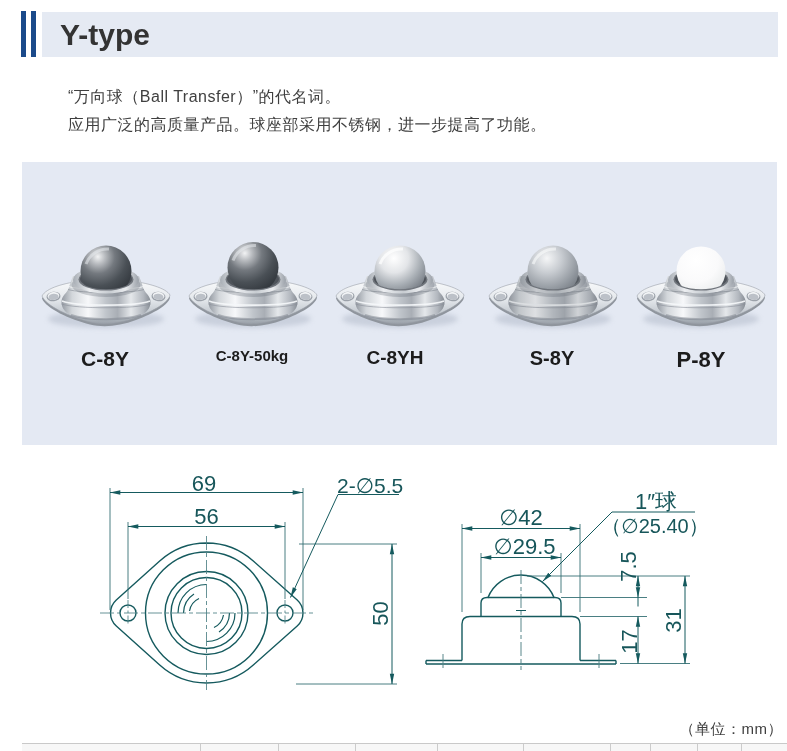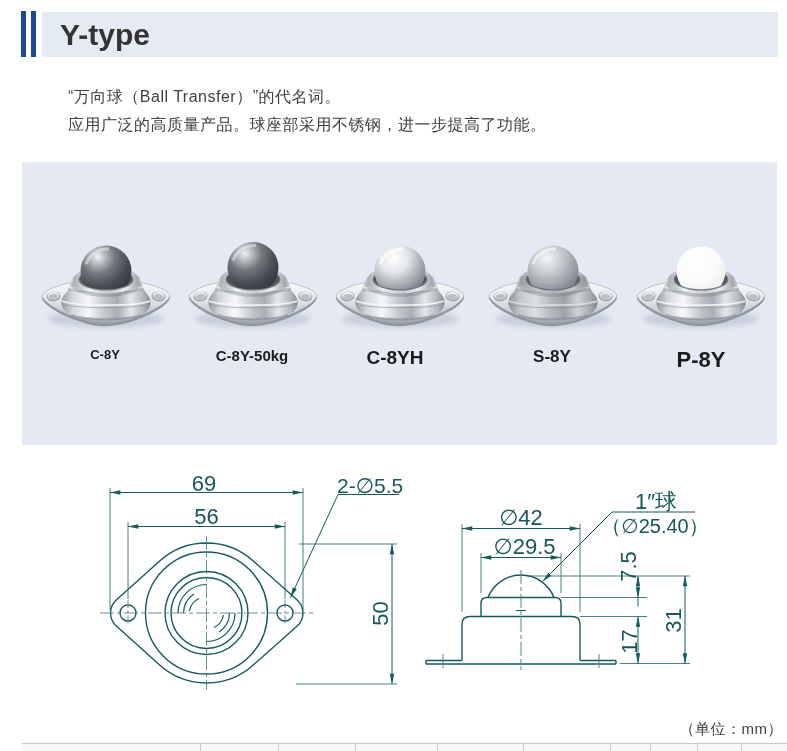--- a/index.html
+++ b/index.html
@@ -143,24 +143,24 @@
     </g>
 
     <g transform="translate(679,135)">
       <use href="#unit"></use>
       <g clip-path="url(#ballClip)">
         <circle cx="0" cy="-26" r="24.5" fill="url(#ballP)"></circle>
       </g>
     </g>
   </svg>
 
-  <div class="abs" style="left:45px;top:347px;width:120px;text-align:center;font-size:13px;font-weight:bold;color:#1c1c1c;">C-8Y</div>
+  <div class="abs" style="left:45px;top:347px;width:120px;text-align:center;font-size:21px;font-weight:bold;color:#1c1c1c;">C-8Y</div>
   <div class="abs" style="left:192px;top:347px;width:120px;text-align:center;font-size:15px;font-weight:bold;color:#1c1c1c;">C-8Y-50kg</div>
   <div class="abs" style="left:335px;top:347px;width:120px;text-align:center;font-size:19px;font-weight:bold;color:#1c1c1c;">C-8YH</div>
-  <div class="abs" style="left:492px;top:347px;width:120px;text-align:center;font-size:17px;font-weight:bold;color:#1c1c1c;">S-8Y</div>
+  <div class="abs" style="left:492px;top:347px;width:120px;text-align:center;font-size:20px;font-weight:bold;color:#1c1c1c;">S-8Y</div>
   <div class="abs" style="left:641px;top:347px;width:120px;text-align:center;font-size:22px;font-weight:bold;color:#1c1c1c;">P-8Y</div>
 
   <svg class="abs" style="left:0;top:440px" width="787" height="300" viewBox="0 440 787 300">
     <defs>
       <marker id="ar" markerWidth="11.5" markerHeight="8" refX="10.6" refY="4" orient="auto" markerUnits="userSpaceOnUse">
         <path d="M10.8,4 L0.3,1.8 L0.3,6.2 Z" fill="#155a5e"></path>
       </marker>
       <marker id="arS" markerWidth="11.5" markerHeight="8" refX="0.9" refY="4" orient="auto" markerUnits="userSpaceOnUse">
         <path d="M0.7,4 L11.2,1.8 L11.2,6.2 Z" fill="#155a5e"></path>
       </marker>

